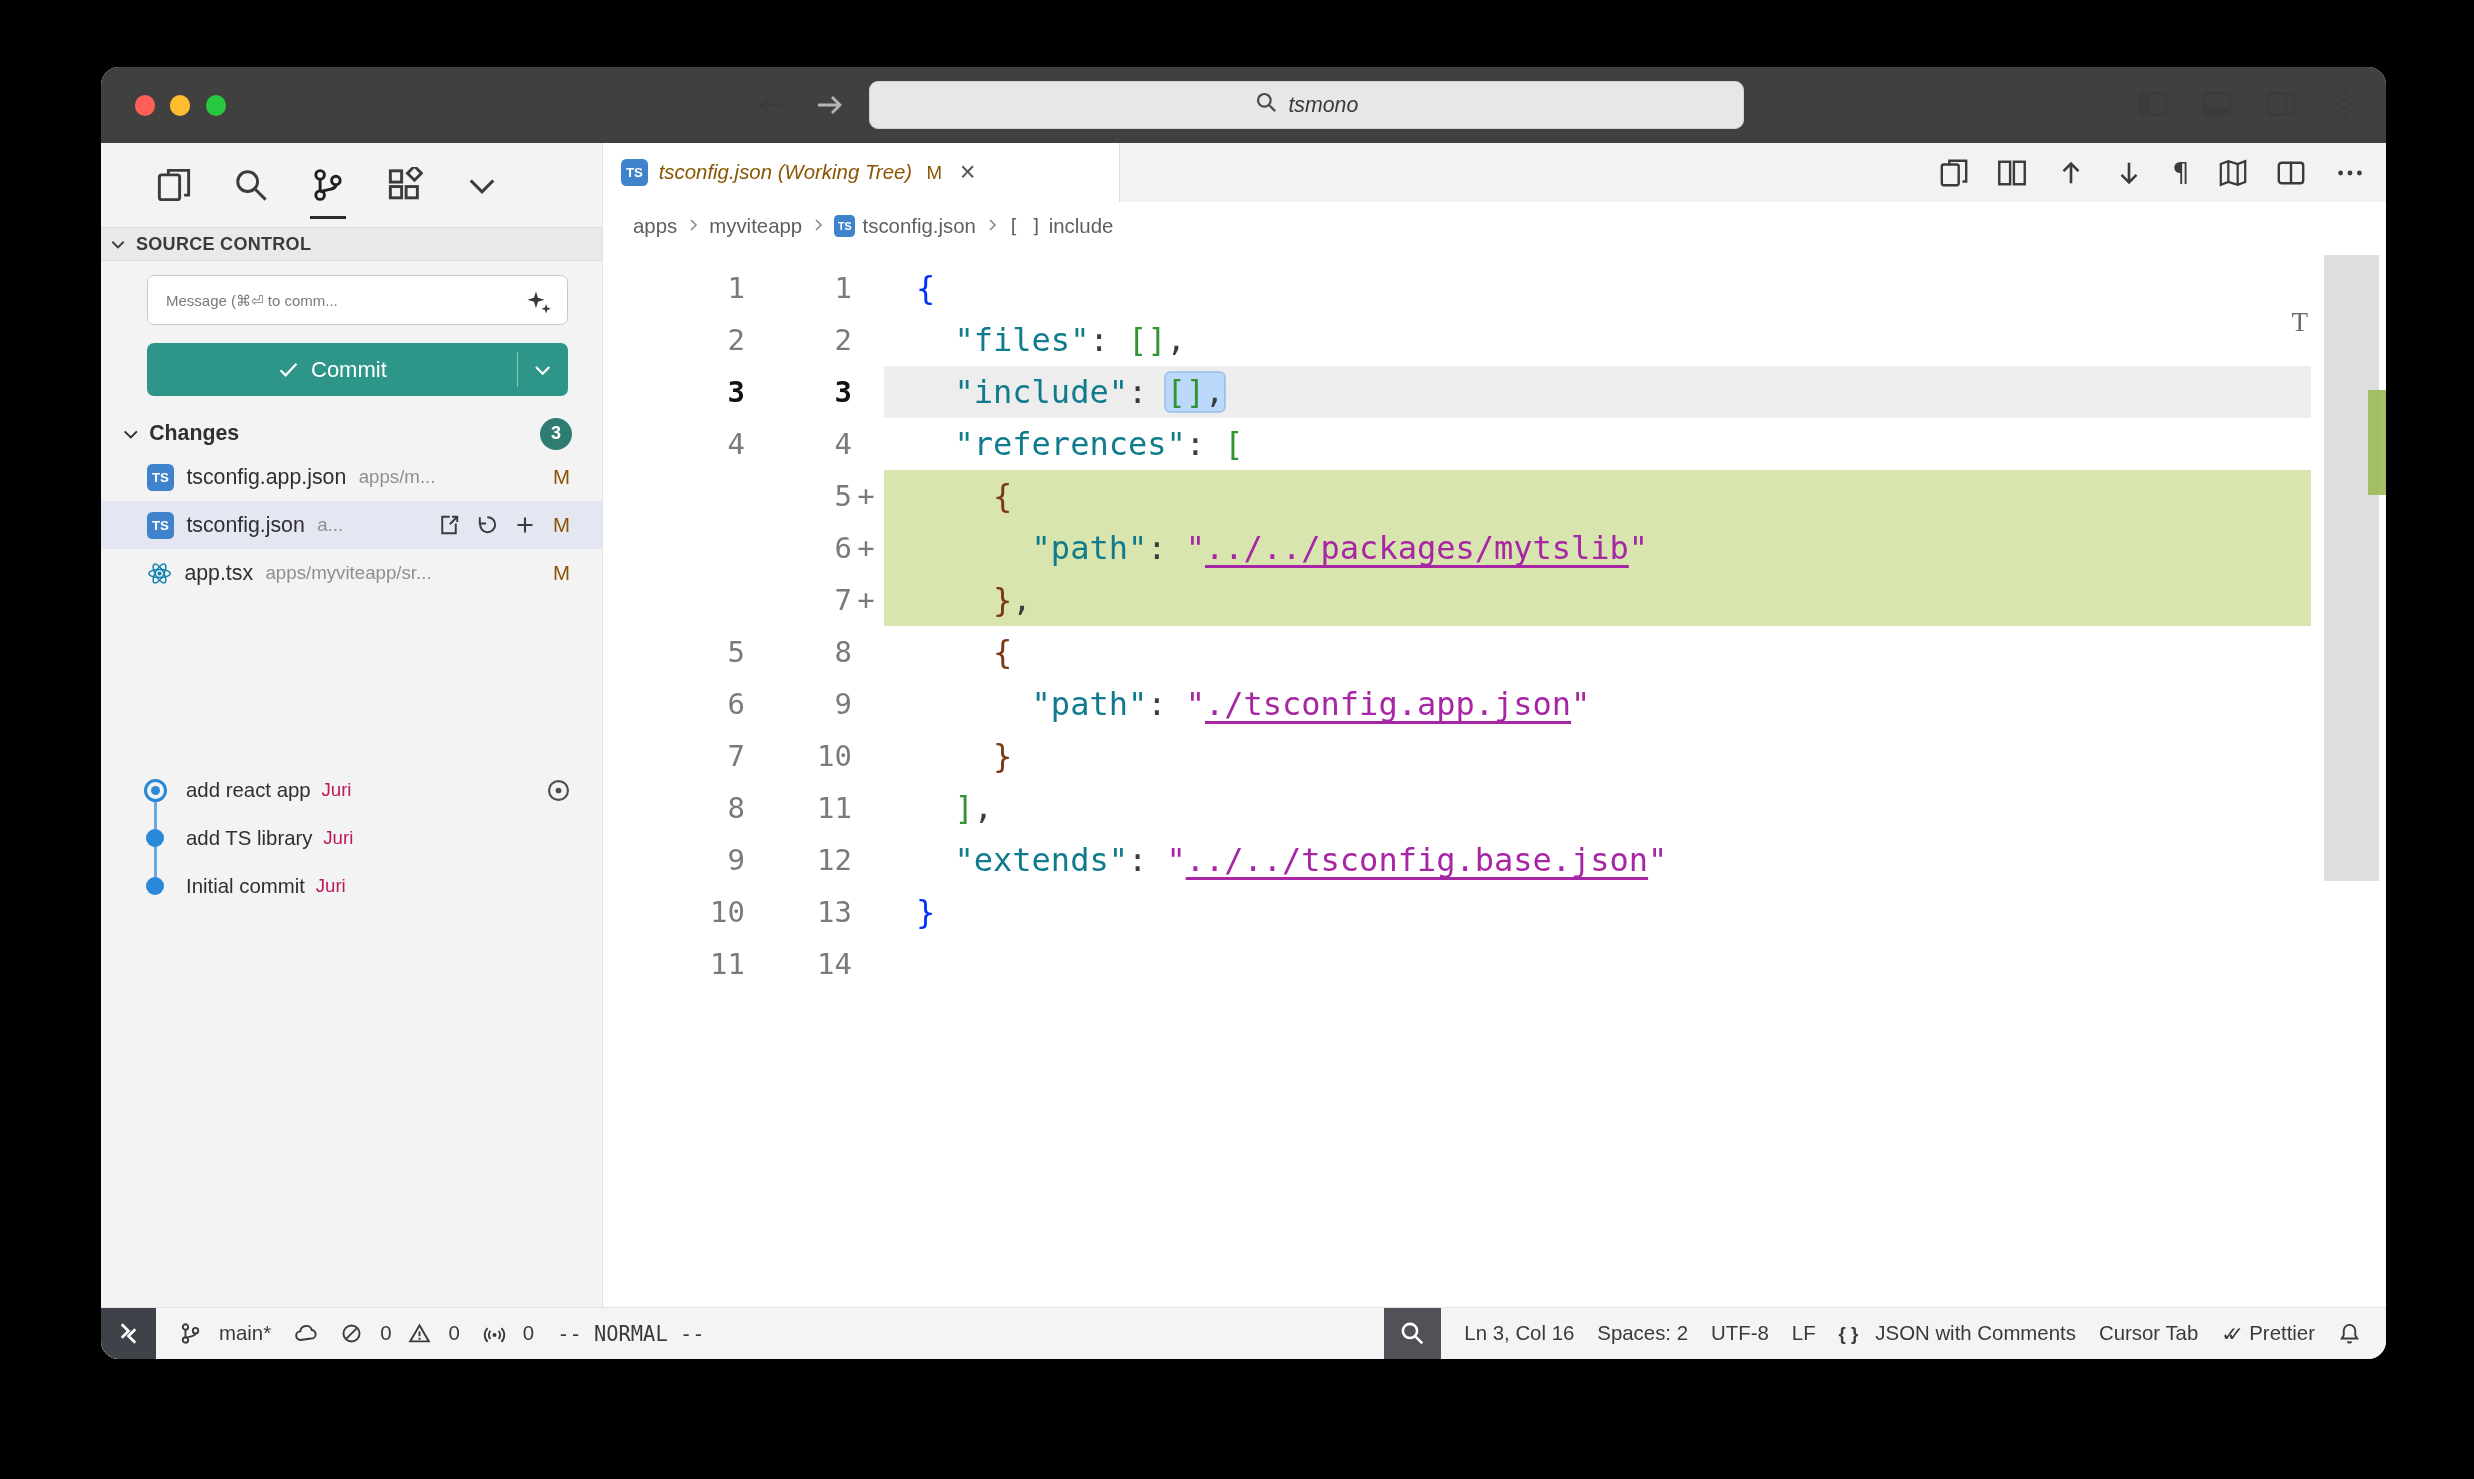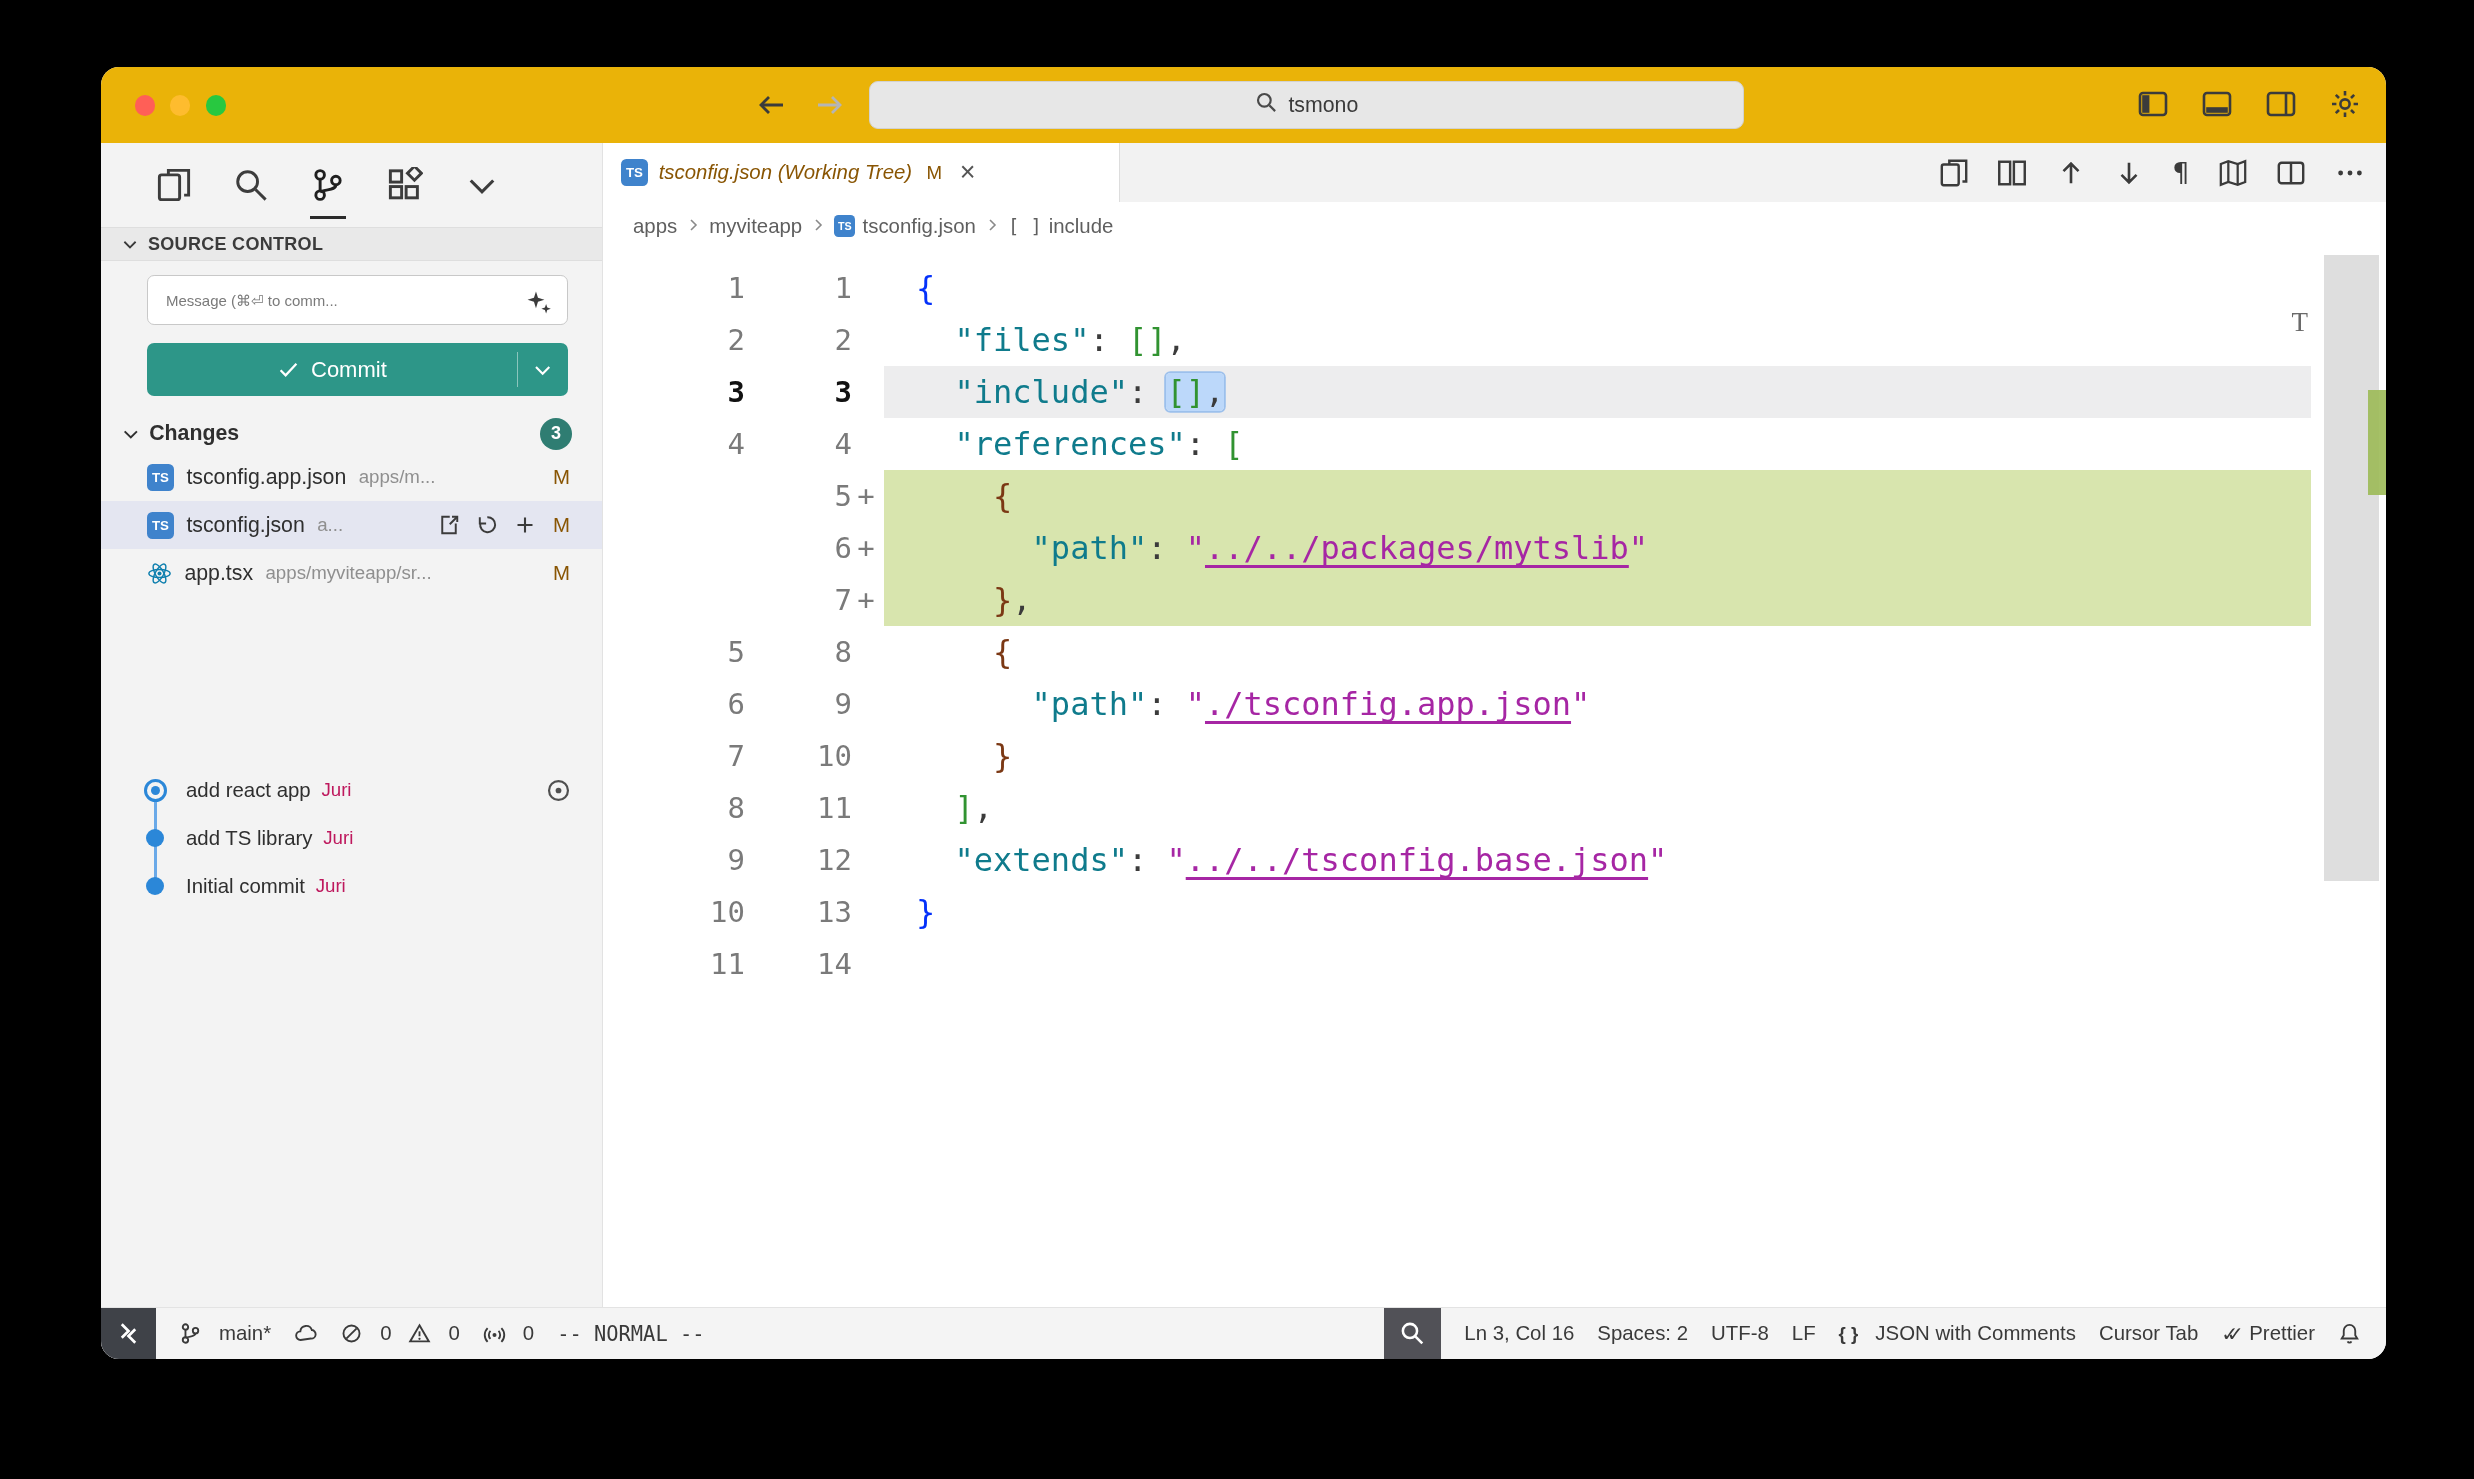--- a/index.html
+++ b/index.html
@@ -1,21 +1,21 @@
 <!DOCTYPE html>
 <html style="font-size:14.2px"><head>
 <meta charset="utf-8">
 <style>
   html,body{margin:0;padding:0;background:#000;}
   .screen{position:relative;width:2475px;height:1479px;background:#000;overflow:hidden;font-family:"Liberation Sans",sans-serif;}
   .window{position:absolute;left:101px;top:67px;width:2285px;height:1292px;border-radius:18px;overflow:hidden;
           background:#fff;box-shadow:0 44px 124px rgba(0,0,0,.6);display:flex;flex-direction:column;}
 
   
-  .titlebar{height:76px;background:#eab308;position:relative;flex:none;}
+  .titlebar{height:76px;background:#404040;position:relative;flex:none;font-style:italic;}
   .tl{position:absolute;top:28.4px;width:20.4px;height:20.4px;border-radius:50%;}
   .tl.red{left:34px;background:#ff5f57;}
   .tl.yellow{left:69px;background:#febc2e;}
   .tl.green{left:105px;background:#28c840;}
   .nav-arrows{position:absolute;left:654px;top:22px;display:flex;gap:27px;}
   .nav-arrows svg{width:32px;height:32px;}
   .cmd-center{position:absolute;left:768px;top:14.2px;width:873px;height:46px;background:#e7e7e7;border:0.9px solid #d2d2d2;
               border-radius:9px;display:flex;align-items:center;justify-content:center;gap:10.7px;color:#3b3b3b;font-size:21.3px;}
   .tb-icons{position:absolute;right:25px;top:21.3px;display:flex;gap:32px;}
   .tb-icons svg{width:32px;height:32px;}
@@ -24,21 +24,21 @@
   
   .main{flex:1;display:flex;min-height:0;}
   .sidebar{width:501px;flex:none;background:#f3f3f3;border-right:0.9px solid #e2e2e2;display:flex;flex-direction:column;}
   .activity{height:84px;display:flex;align-items:center;padding:0 0 0 55px;gap:41px;flex:none;}
   .act-item{position:relative;color:#3c3c3c;}
   .act-item svg{width:36px;height:36px;display:block;}
   .act-item.active{color:#1f1f1f;}
   .act-item.active::after{content:'';position:absolute;left:0;right:0;bottom:-16px;height:2.7px;background:#2b2b2b;}
 
   .panel-header{height:32px;background:#e9e9e9;border-top:0.9px solid #dedede;border-bottom:0.9px solid #dedede;
-                display:flex;align-items:center;padding:0 0 0 20px;gap:9px;font-size:18px;font-weight:700;color:#3b3b3b;
+                display:flex;align-items:center;padding:0 0 0 8px;gap:9px;font-size:18px;font-weight:700;color:#3b3b3b;
                 letter-spacing:0.3px;flex:none;}
   .panel-header svg{width:18px;height:18px;}
 
   .msg-box{position:relative;margin:14.2px 34px 0 46px;flex:none;}
   .msg-box input{width:100%;box-sizing:border-box;height:50px;border:0.9px solid #c8c8c8;border-radius:7.1px;background:#fff;
                  font-size:15px;color:#333;padding:0 62px 0 18px;font-family:"Liberation Sans",sans-serif;outline:none;}
   .msg-box input::placeholder{color:#7a7a7a;}
   .msg-spark{position:absolute;right:16px;top:12.4px;color:#3b3b3b;}
   .msg-spark svg{width:27px;height:27px;}
 

